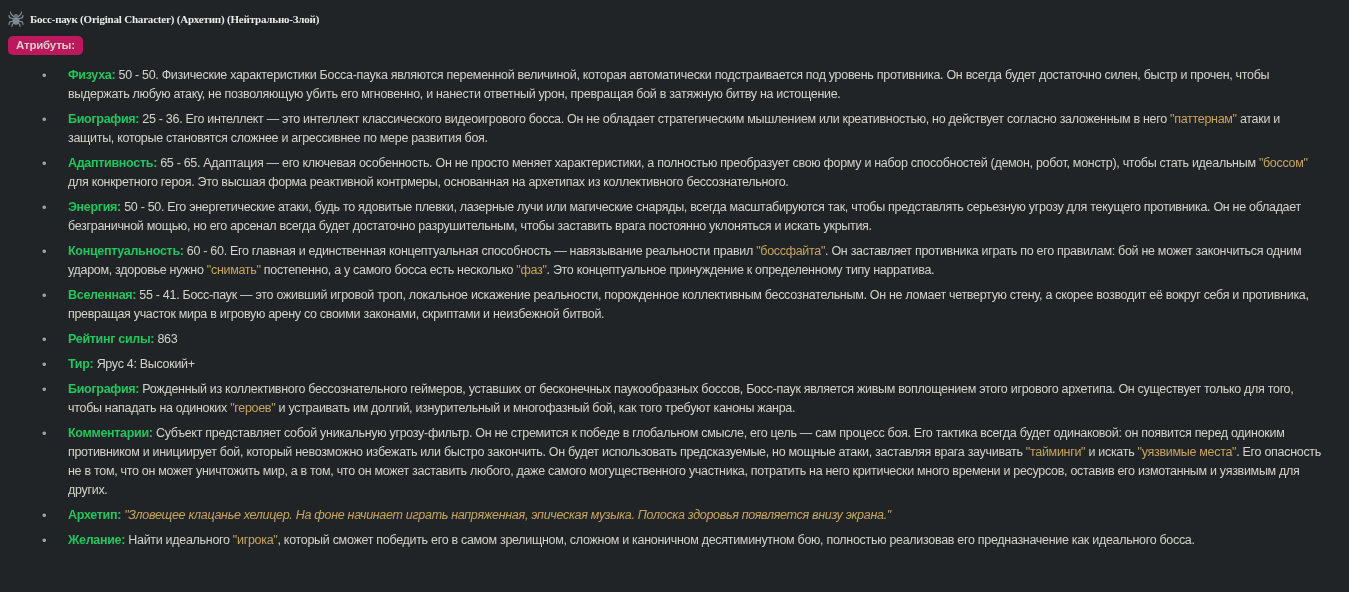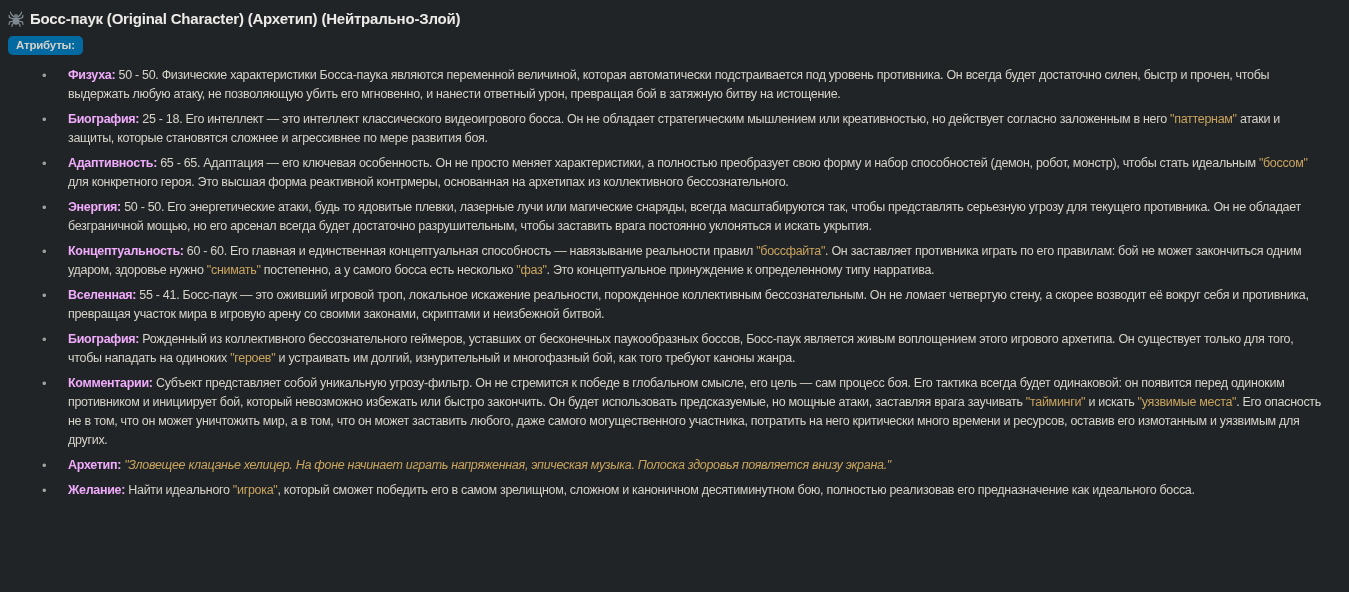--- a/index.html
+++ b/index.html
@@ -9,47 +9,47 @@
     background: #212426;
     color: #d5d2c9;
     font-family: "Liberation Sans", sans-serif;
     overflow: hidden;
   }
   .page { padding: 9px 20px 0 8px; }
 
   .title-row { display: flex; align-items: center; gap: 6px; }
   .spider-icon { width: 16px; height: 16px; display: inline-block; flex: 0 0 auto; }
   .page-title {
-    font-size: 15px; font-weight: bold; color: #ecebe7;
-    letter-spacing: -0.2px; line-height: 20px;
+    font-size: 11px; font-weight: bold; color: #ecebe7;
+    letter-spacing: -0.2px; line-height: 20px; font-family: Liberation Serif, serif;
   }
 
   .attr-badge {
     display: inline-block; margin: 7px 0 0 0;
-    background: #0369a1; color: #d3d1ca;
+    background: #be185d; color: #d3d1ca;
     font-size: 11.5px; font-weight: bold;
     padding: 3px 8px 4px 8px; border-radius: 5px;
     letter-spacing: -0.2px;
   }
 
   ul.attrs {
     margin: 11px 0 0 0;
     padding: 0 0 0 60px;
     list-style: none;
     font-size: 12.5px;
     line-height: 19px;
     letter-spacing: -0.3px;
   }
   ul.attrs li { position: relative; margin-bottom: 6px; padding-right: 4px; }
   ul.attrs li::before {
     content: "\2022";
     position: absolute; left: -26px; top: 0;
     color: #a0a49f; font-size: 13px;
   }
-  .attr-label { font-weight: bold; color: #f0abfc; }
+  .attr-label { font-weight: bold; color: #22c55e; }
   .gold { color: #c9a45f; }
   .gold-italic { color: #c9a45f; font-style: italic; }
 </style>
 </head>
 <body>
 
 <div class="page">
   <div class="title-row">
     <span class="spider-icon">
       <svg viewBox="0 0 16 16" width="16" height="16" aria-hidden="true">
@@ -67,23 +67,25 @@
         <circle cx="8" cy="5" r="2.1" fill="#6d777e"></circle>
       </svg>
     </span>
     <span class="page-title">Босс-паук (Original Character) (Архетип) (Нейтрально-Злой)</span>
   </div>
 
   <div class="attr-badge">Атрибуты:</div>
 
   <ul class="attrs">
       <li><strong class="attr-label">Физуха:</strong><span> 50 - 50. Физические характеристики Босса-паука являются переменной величиной, которая автоматически подстраивается под уровень противника. Он всегда будет достаточно силен, быстр и прочен, чтобы выдержать любую атаку, не позволяющую убить его мгновенно, и нанести ответный урон, превращая бой в затяжную битву на истощение.</span></li>
-      <li><strong class="attr-label">Биография:</strong><span> 25 - 18. Его интеллект — это интеллект классического видеоигрового босса. Он не обладает стратегическим мышлением или креативностью, но действует согласно заложенным в него </span><span class="gold">"паттернам"</span><span> атаки и защиты, которые становятся сложнее и агрессивнее по мере развития боя.</span></li>
+      <li><strong class="attr-label">Биография:</strong><span> 25 - 36. Его интеллект — это интеллект классического видеоигрового босса. Он не обладает стратегическим мышлением или креативностью, но действует согласно заложенным в него </span><span class="gold">"паттернам"</span><span> атаки и защиты, которые становятся сложнее и агрессивнее по мере развития боя.</span></li>
       <li><strong class="attr-label">Адаптивность:</strong><span> 65 - 65. Адаптация — его ключевая особенность. Он не просто меняет характеристики, а полностью преобразует свою форму и набор способностей (демон, робот, монстр), чтобы стать идеальным </span><span class="gold">"боссом"</span><span> для конкретного героя. Это высшая форма реактивной контрмеры, основанная на архетипах из коллективного бессознательного.</span></li>
       <li><strong class="attr-label">Энергия:</strong><span> 50 - 50. Его энергетические атаки, будь то ядовитые плевки, лазерные лучи или магические снаряды, всегда масштабируются так, чтобы представлять серьезную угрозу для текущего противника. Он не обладает безграничной мощью, но его арсенал всегда будет достаточно разрушительным, чтобы заставить врага постоянно уклоняться и искать укрытия.</span></li>
       <li><strong class="attr-label">Концептуальность:</strong><span> 60 - 60. Его главная и единственная концептуальная способность — навязывание реальности правил </span><span class="gold">"боссфайта"</span><span>. Он заставляет противника играть по его правилам: бой не может закончиться одним ударом, здоровье нужно </span><span class="gold">"снимать"</span><span> постепенно, а у самого босса есть несколько </span><span class="gold">"фаз"</span><span>. Это концептуальное принуждение к определенному типу нарратива.</span></li>
       <li><strong class="attr-label">Вселенная:</strong><span> 55 - 41. Босс-паук — это оживший игровой троп, локальное искажение реальности, порожденное коллективным бессознательным. Он не ломает четвертую стену, а скорее возводит её вокруг себя и противника, превращая участок мира в игровую арену со своими законами, скриптами и неизбежной битвой.</span></li>
+      <li><strong class="attr-label">Рейтинг силы:</strong><span> 863</span></li>
+      <li><strong class="attr-label">Тир:</strong><span> Ярус 4: Высокий+</span></li>
       <li><strong class="attr-label">Биография:</strong><span> Рожденный из коллективного бессознательного геймеров, уставших от бесконечных паукообразных боссов, Босс-паук является живым воплощением этого игрового архетипа. Он существует только для того, чтобы нападать на одиноких </span><span class="gold">"героев"</span><span> и устраивать им долгий, изнурительный и многофазный бой, как того требуют каноны жанра.</span></li>
       <li><strong class="attr-label">Комментарии:</strong><span> Субъект представляет собой уникальную угрозу-фильтр. Он не стремится к победе в глобальном смысле, его цель — сам процесс боя. Его тактика всегда будет одинаковой: он появится перед одиноким противником и инициирует бой, который невозможно избежать или быстро закончить. Он будет использовать предсказуемые, но мощные атаки, заставляя врага заучивать </span><span class="gold">"тайминги"</span><span> и искать </span><span class="gold">"уязвимые места"</span><span>. Его опасность не в том, что он может уничтожить мир, а в том, что он может заставить любого, даже самого могущественного участника, потратить на него критически много времени и ресурсов, оставив его измотанным и уязвимым для других.</span></li>
       <li><strong class="attr-label">Архетип:</strong><span> </span><span class="gold-italic">"Зловещее клацанье хелицер. На фоне начинает играть напряженная, эпическая музыка. Полоска здоровья появляется внизу экрана."</span></li>
       <li><strong class="attr-label">Желание:</strong><span> Найти идеального </span><span class="gold">"игрока"</span><span>, который сможет победить его в самом зрелищном, сложном и каноничном десятиминутном бою, полностью реализовав его предназначение как идеального босса.</span></li>
     </ul>
 </div>
 
 </body></html>

